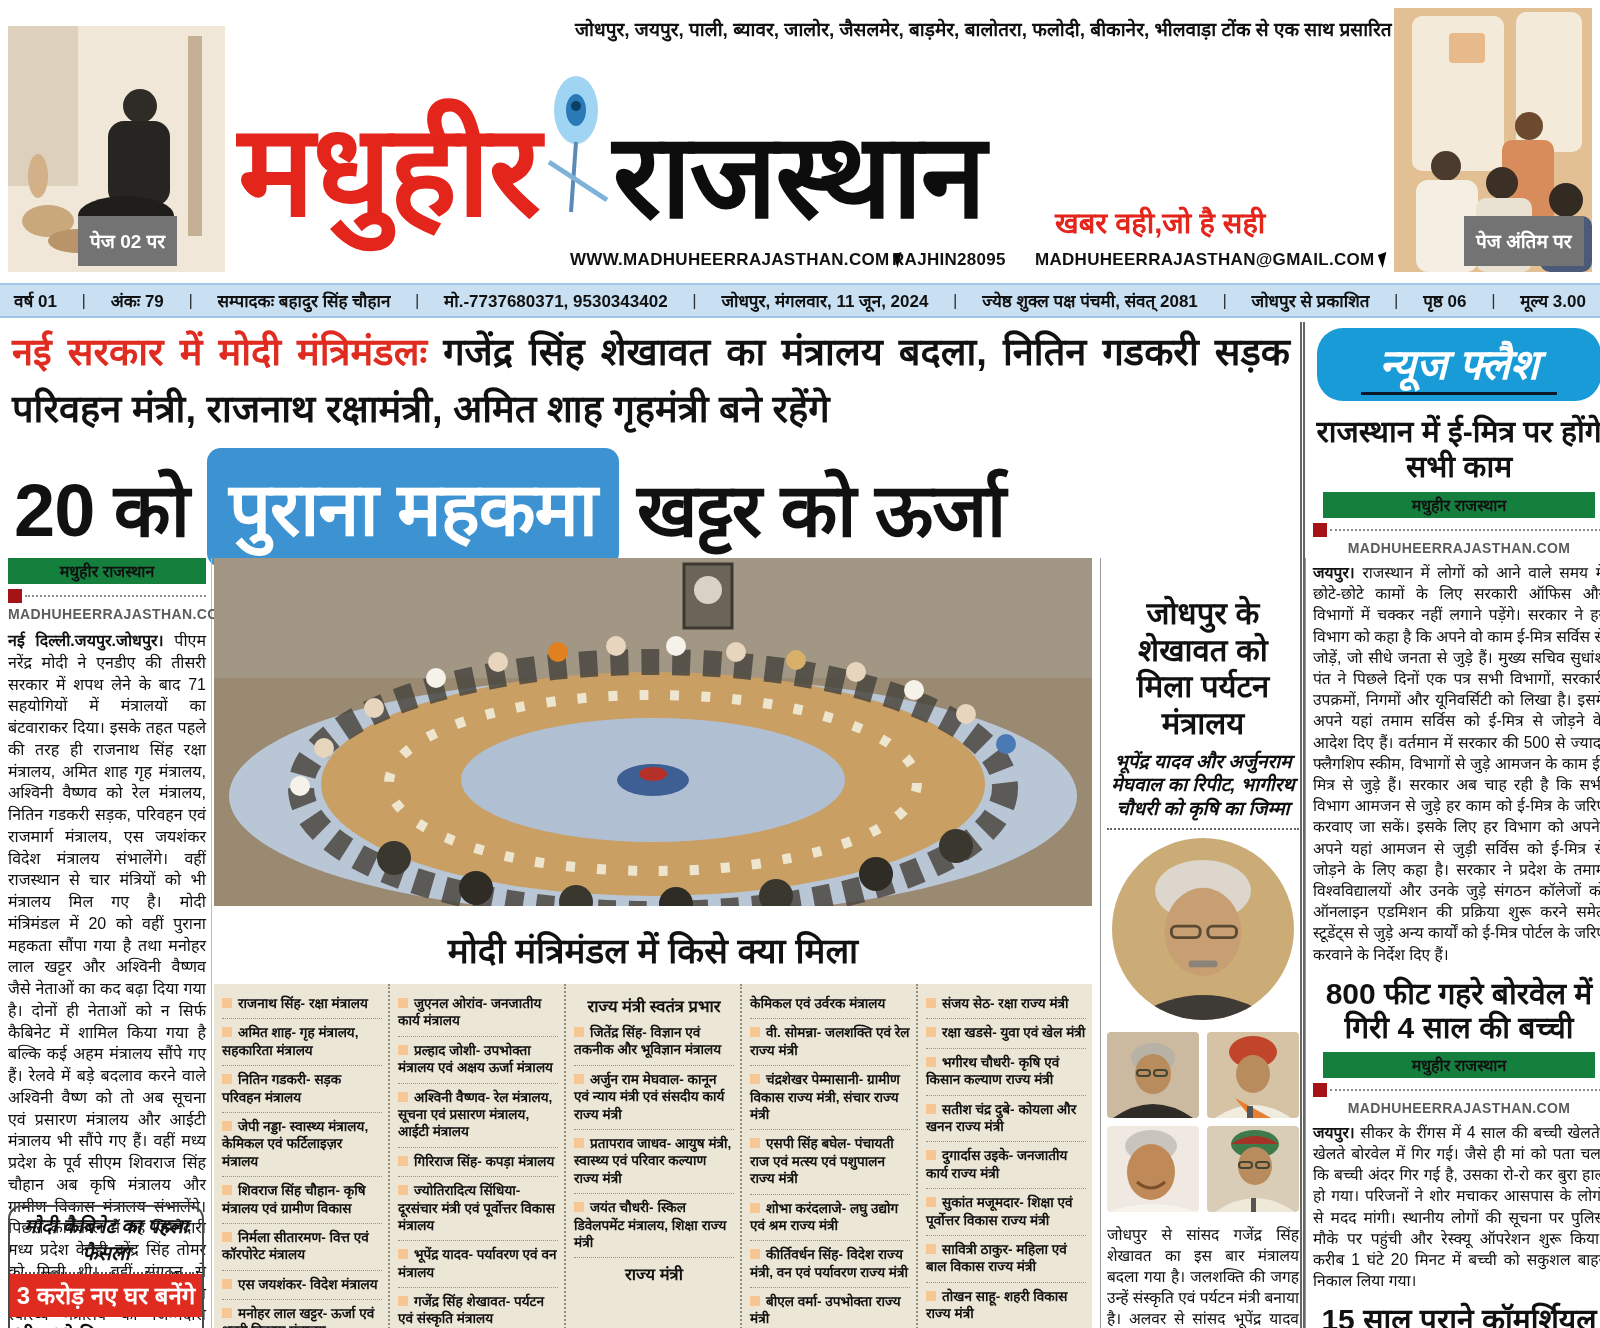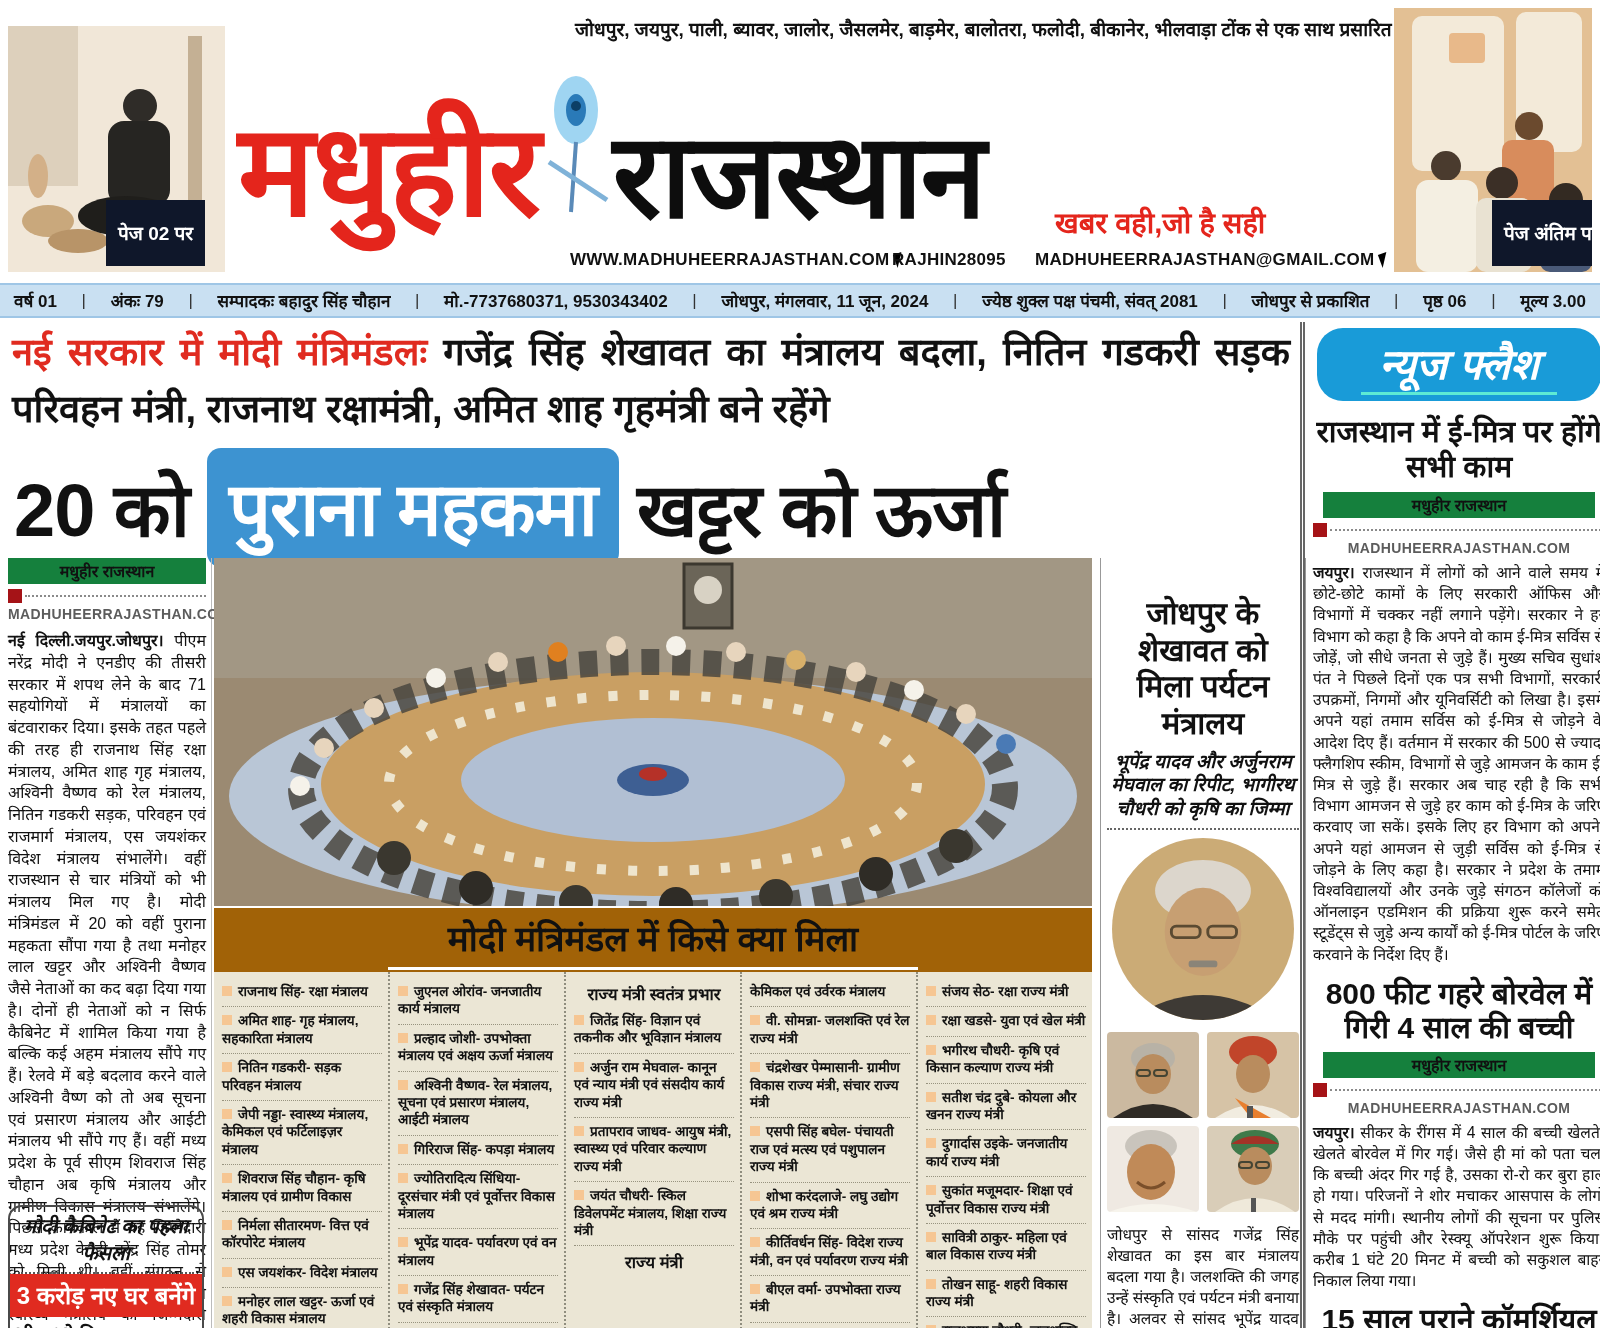--- a/index.html
+++ b/index.html
@@ -1,22 +1,22 @@
 <!DOCTYPE html>
 <html lang="hi"><head>
 <meta charset="utf-8">
 <style>
   html,body{margin:0;padding:0;background:#e9e9e9;}
   #page{position:relative;width:1600px;height:1328px;background:#fff;overflow:hidden;
         font-family:"Liberation Sans","DejaVu Sans",sans-serif;color:#111;}
   .abs{position:absolute;}
   
   .photo-frame{overflow:hidden;background:#ddd;}
-  .page-label{position:absolute;left:70px;bottom:6px;background:#0f172a;color:#fff;
-        font-weight:700;font-size:19px;padding:20px 12px;white-space:nowrap;margin-left:28px;}
+  .page-label{position:absolute;left:70px;bottom:6px;background:#737373;color:#fff;
+        font-weight:700;font-size:19px;padding:12px 12px;white-space:nowrap;}
   .pretitle{font-weight:800;font-size:30px;white-space:nowrap;}
   .cities{font-weight:800;font-size:19px;white-space:nowrap;}
   .logo-row{display:flex;align-items:flex-end;white-space:nowrap;}
   .logo-red{color:#e4251c;font-size:128px;font-weight:900;line-height:.95;letter-spacing:-2px;}
   .logo-black{color:#0d0d0d;font-size:118px;font-weight:900;line-height:.95;letter-spacing:-2px;}
   .slogan{color:#e4251c;font-weight:800;font-size:29px;white-space:nowrap;}
   .mast-links{font-weight:800;font-size:17px;letter-spacing:.3px;white-space:nowrap;display:flex;align-items:center;gap:6px;}
   .cursor-icon{display:inline-block;width:0;height:0;border-top:14px solid #000;border-right:9px solid transparent;transform:rotate(-20deg);}
   
   .info-bar{background:#c9e0f2;border-top:2px solid #9fc6e6;border-bottom:2px solid #9fc6e6;
@@ -37,41 +37,41 @@
   .bodytext{font-size:16px;line-height:1.36;text-align:justify;}
   .bodytext .lead-in{font-weight:800;}
   
   .decision-box{border:2px solid #4a4a4a;border-radius:14px;overflow:hidden;}
   .db-head{font-style:italic;font-weight:800;font-size:20px;text-align:center;padding:5px 4px 6px;
         border-bottom:2px dotted #555;margin:0 8px;}
   .db-banner{background:#e02b20;color:#fff;font-weight:800;font-size:24px;text-align:center;padding:4px 0 6px;}
   .db-sub{font-weight:800;font-size:20px;line-height:1.2;padding:6px 8px 2px;}
   
   .table-wrap{background:#ebe6d5;}
-  .table-title{background:#a16207;text-align:center;font-weight:900;font-size:35px;padding:6px 0 2px;}
+  .table-title{background:#ffffff;text-align:center;font-weight:900;font-size:35px;padding:18px 0 2px;}
   .table-title .underline{display:inline-block;border-bottom:3px solid #fff;padding:0 60px 6px;}
   .tcols{display:flex;height:100%;}
   .tcol{flex:1;padding:6px 6px 0 8px;border-right:2px dotted #8f8d7e;}
   .tcol:last-child{border-right:none;}
   .tcell{position:relative;padding:5px 0 6px 0;border-bottom:1px dotted #97937f;
         font-size:13.6px;font-weight:700;line-height:1.28;}
   .tcell .bullet{display:inline-block;width:10px;height:10px;background:#f6c693;margin-right:6px;}
   .tsub{text-align:center;font-weight:900;font-size:16.5px;padding:4px 0 2px;}
   
   .mr-head{font-weight:900;font-size:31px;line-height:1.18;text-align:center;margin-top:38px;}
   .mr-sub{font-style:italic;font-weight:800;font-size:19px;line-height:1.22;text-align:center;}
   .dotted-div{border-top:2px dotted #666;}
   .circle-photo{border-radius:50%;overflow:hidden;}
   .mini-grid{display:grid;grid-template-columns:1fr 1fr;gap:8px;}
   .mini-grid .ph{height:86px;border-radius:4px;overflow:hidden;}
   
   .sidebar{border-left:5px double #666;}
   .flash-banner{background:#199bd8;border-radius:26px;color:#fff;text-align:center;
         font-style:italic;font-weight:800;font-size:42px;padding:6px 0 10px;}
-  .flash-banner span{border-bottom:3px solid #5eead4;padding:0 18px 4px;font-style:italic;}
+  .flash-banner span{border-bottom:3px solid #0f172a;padding:0 18px 4px;font-style:italic;}
   .sb-title{font-weight:900;font-size:30px;line-height:1.15;text-align:center;}
   svg{display:block;}
 </style>
 </head>
 <body>
 
 <div id="page">
 
   <div class="abs photo-frame" style="left:8px;top:26px;width:217px;height:246px;">
     <svg width="217" height="246" viewBox="0 0 217 246">

